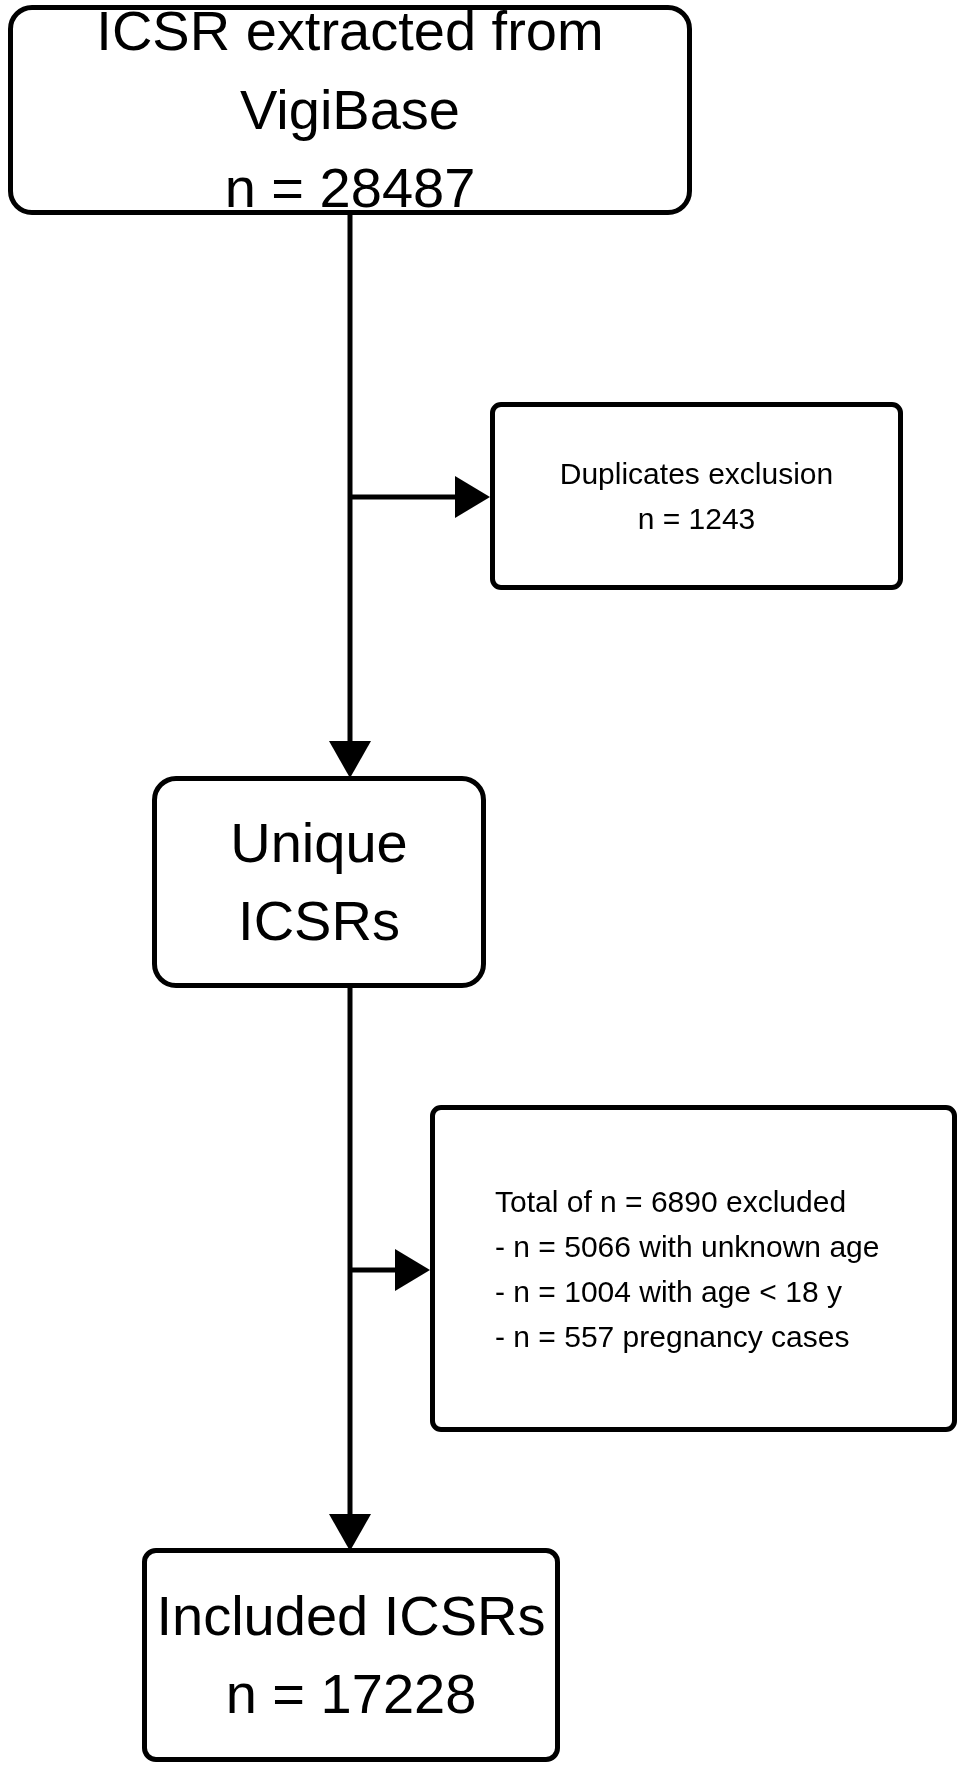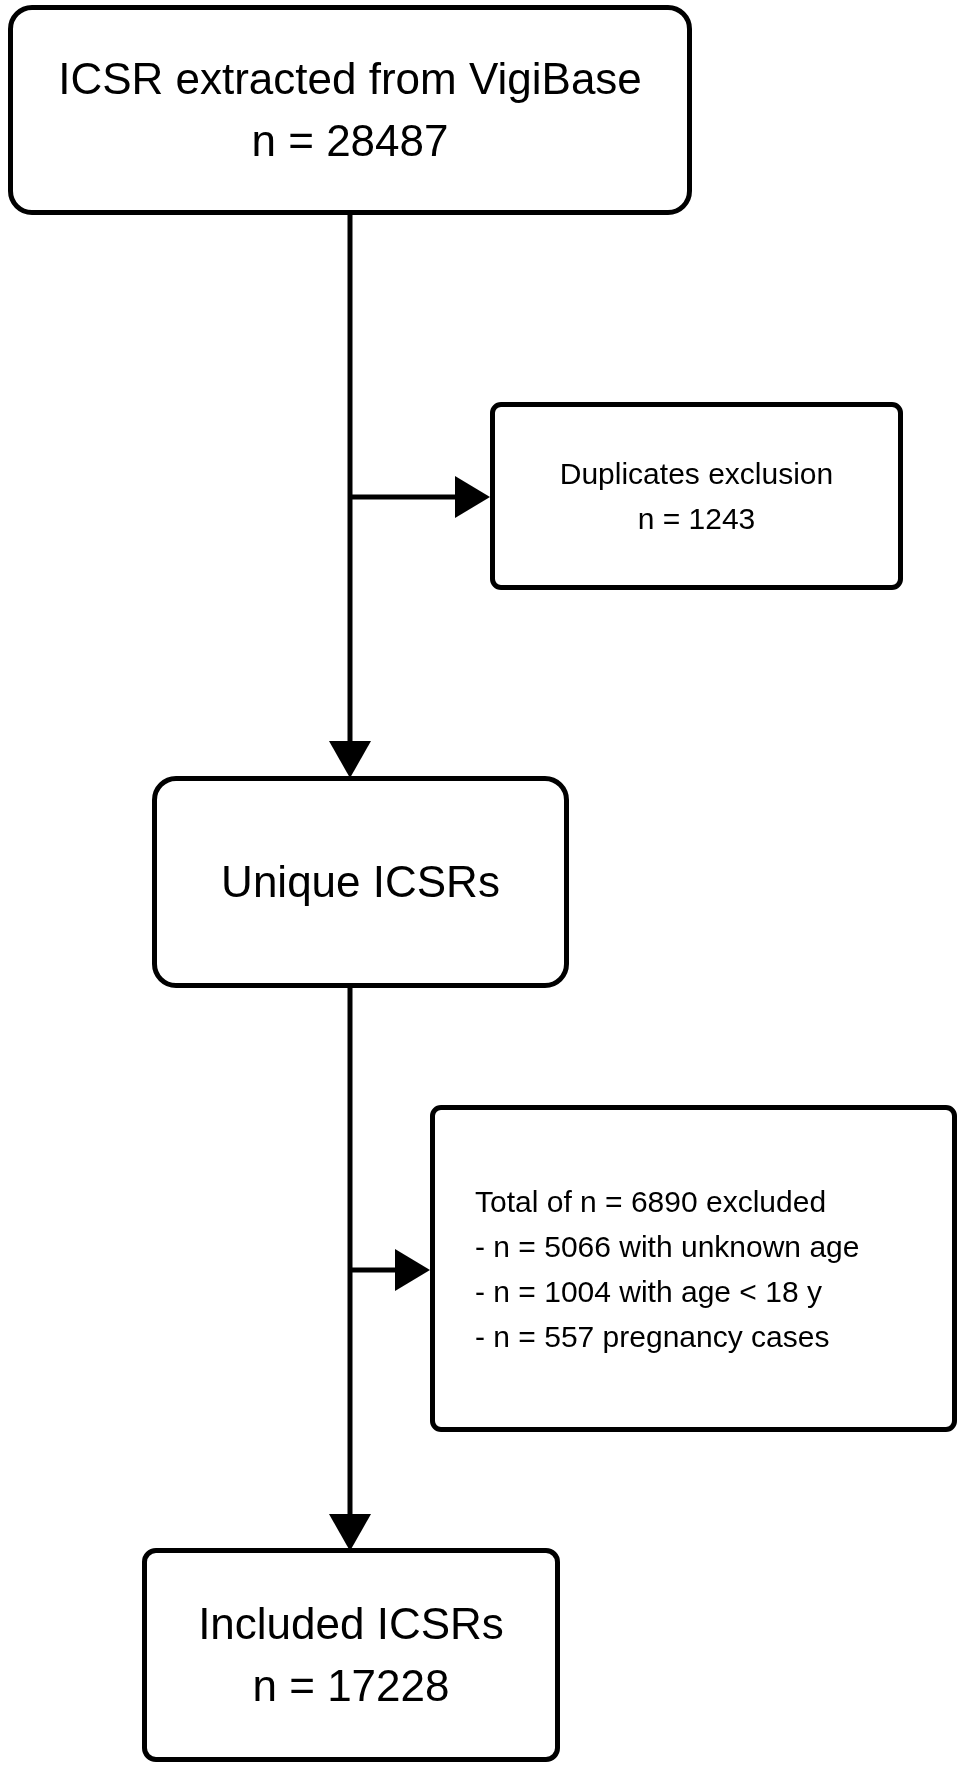--- a/index.html
+++ b/index.html
@@ -30,39 +30,39 @@
     border: 5px solid #000000;
     border-radius: 24px;
     background: #ffffff;
     display: flex;
     flex-direction: column;
     justify-content: center;
     align-items: center;
     text-align: center;
   }
   .node.main {
-    font-size: 44px;
+    font-size: 56px;
     line-height: 1.4;
     align-items: center;
   }
   .node.side {
     font-size: 30px;
     line-height: 1.5;
     border-radius: 11px;
   }
   .node.left-align {
     align-items: flex-start;
     text-align: left;
-    padding-left: 40px;
+    padding-left: 60px;
     padding-right: 20px;
   }
   
   .box-source    { left: 8px;   top: 5px;    width: 684px; height: 210px; }
   .box-duplicates{ left: 490px; top: 402px;  width: 413px; height: 188px; }
-  .box-unique    { left: 152px; top: 776px;  width: 417px; height: 212px; }
+  .box-unique    { left: 152px; top: 776px;  width: 334px; height: 212px; }
   .box-excluded  { left: 430px; top: 1105px; width: 527px; height: 327px; }
   .box-included  { left: 142px; top: 1548px; width: 418px; height: 214px; border-radius: 14px; }
 </style>
 </head>
 <body>
 
 <div class="canvas">
 
   <svg class="connectors" viewBox="0 0 968 1769" xmlns="http://www.w3.org/2000/svg">
 

